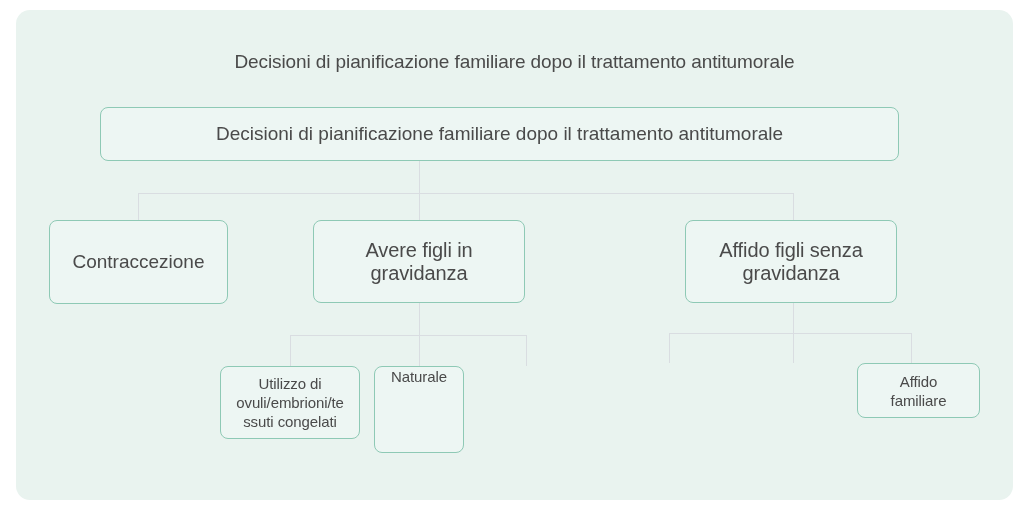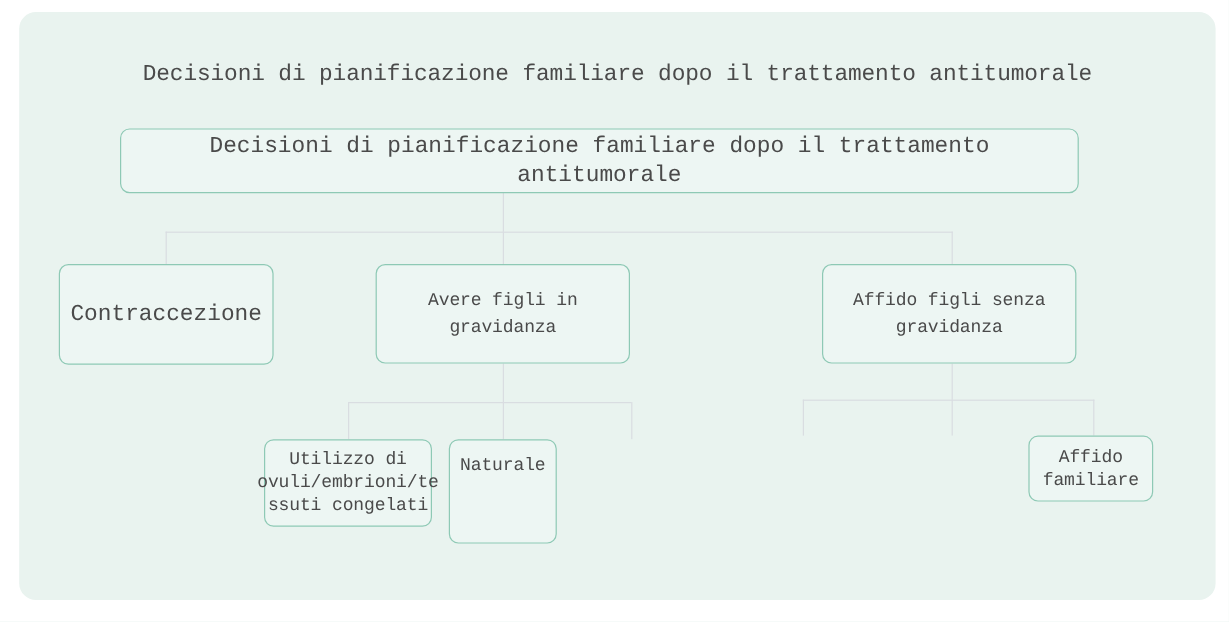--- a/index.html
+++ b/index.html
@@ -12,21 +12,21 @@
   }
   html,body{margin:0;padding:0;}
   body{
     width:1024px;height:518px;
     background:var(--page-bg);
     font-family:"Liberation Sans", sans-serif;
     color:var(--text);
     position:relative;
     overflow:hidden;
   }
-  .page{position:absolute;left:0;top:0;width:1024px;height:518px;font-family:Liberation Mono, monospace;}
+  .page{position:absolute;left:0;top:0;width:1024px;height:518px;}
   .card{
     position:absolute;left:16px;top:10px;width:997px;height:490px;
     background:var(--card-bg);
     border-radius:14px;
   }
   .title{
     position:absolute;left:16px;top:49px;width:997px;
     text-align:center;
     font-size:19px;line-height:26px;
     letter-spacing:-0.1px;
@@ -37,23 +37,23 @@
     position:absolute;
     box-sizing:border-box;
     background:var(--node-bg);
     border:1.5px solid var(--node-border);
     border-radius:8px;
     display:flex;align-items:center;justify-content:center;
     text-align:center;
     white-space:pre-line;
     color:var(--text);
   }
-  .node.top{align-items:flex-start;padding-top:12px;}
+  .node.top{align-items:flex-start;}
   .fs-lg{font-size:19px;line-height:24px;}
-  .fs-md{font-size:15px;line-height:23px;letter-spacing:-0.1px;}
+  .fs-md{font-size:20px;line-height:23px;letter-spacing:-0.1px;}
   .fs-sm{font-size:15px;line-height:19px;letter-spacing:-0.1px;}
 </style>
 </head>
 <body>
 
 <div class="page">
   <div class="card"></div>
 
   <div class="title">Decisioni di pianificazione familiare dopo il trattamento antitumorale</div>
 
@@ -87,15 +87,15 @@
 
   <div class="node fs-sm" style="left:220px;top:366px;width:140px;height:73px">Utilizzo di
 ovuli/embrioni/te
 ssuti congelati</div>
 
   <div class="node fs-sm top" style="left:374px;top:366px;width:90px;height:87px">Naturale</div>
 
 
 
 
-  <div class="node fs-sm" style="left:857px;top:363px;width:104px;height:55px">Affido
+  <div class="node fs-sm" style="left:857px;top:363px;width:123px;height:55px">Affido
 familiare</div>
 </div>
 
 </body></html>

